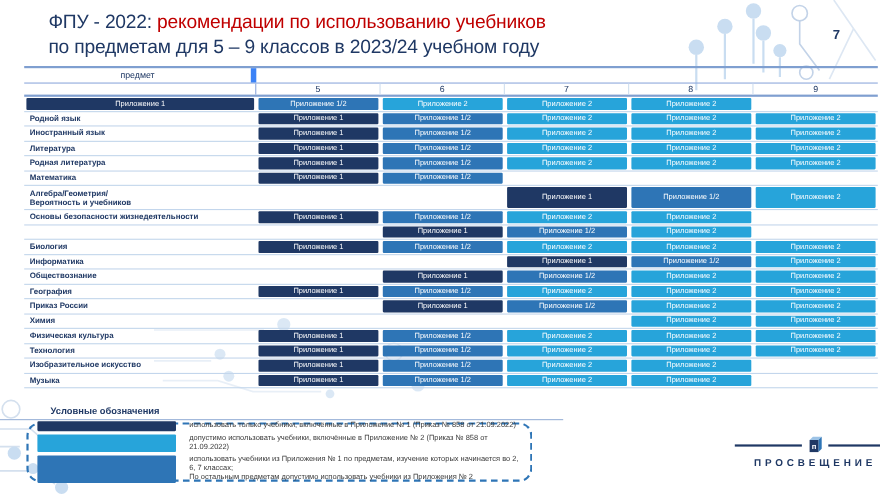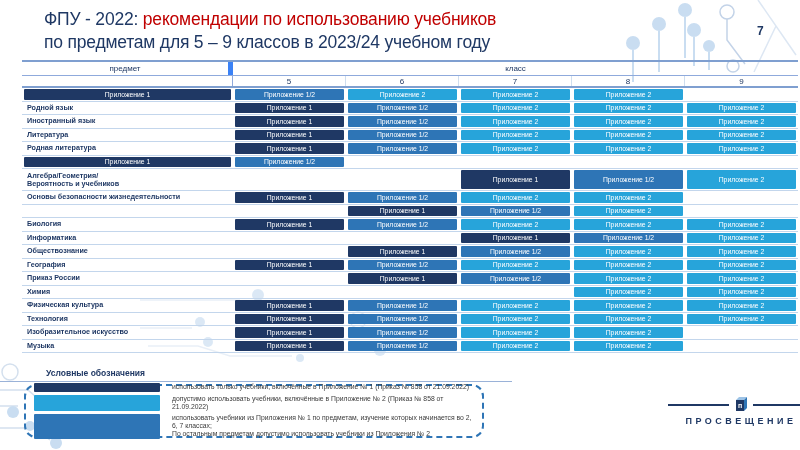--- a/index.html
+++ b/index.html
@@ -93,21 +93,20 @@
 
   <div class="title">
     <div><span>ФПУ - 2022:</span> <span class="red">рекомендации по использованию учебников</span></div>
     <div>по предметам для 5 – 9 классов в 2023/24 учебном году</div>
   </div>
   <div class="page-num">7</div>
 
   <div class="table">
     <div class="grid-row thead1">
       <div class="th subject-h">предмет</div>
-      <div class="th class-h">класс</div>
     </div>
     <div class="grid-row thead2">
       <div class="spacer"></div>
     <div class="num-cell">5</div>
         <div class="num-cell">6</div>
         <div class="num-cell">7</div>
         <div class="num-cell">8</div>
         <div class="num-cell">9</div>
       </div>
     <div>
@@ -194,20 +193,21 @@
             <div class="box" style="background: rgb(39, 164, 218);">Приложение 2</div>
           </div>
           <div class="tcell">
             <div class="box" style="background: rgb(39, 164, 218);">Приложение 2</div>
           </div>
           <div class="tcell">
             <div class="box" style="background: rgb(39, 164, 218);">Приложение 2</div>
           </div>
         </div>
         <div class="grid-row trow">
+          <div class="subject">Математика</div>
           <div class="tcell">
             <div class="box" style="background: rgb(31, 56, 100);">Приложение 1</div>
           </div>
           <div class="tcell">
             <div class="box" style="background: rgb(46, 117, 182);">Приложение 1/2</div>
           </div>
           <div class="tcell"></div>
           <div class="tcell"></div>
           <div class="tcell"></div>
         </div>

